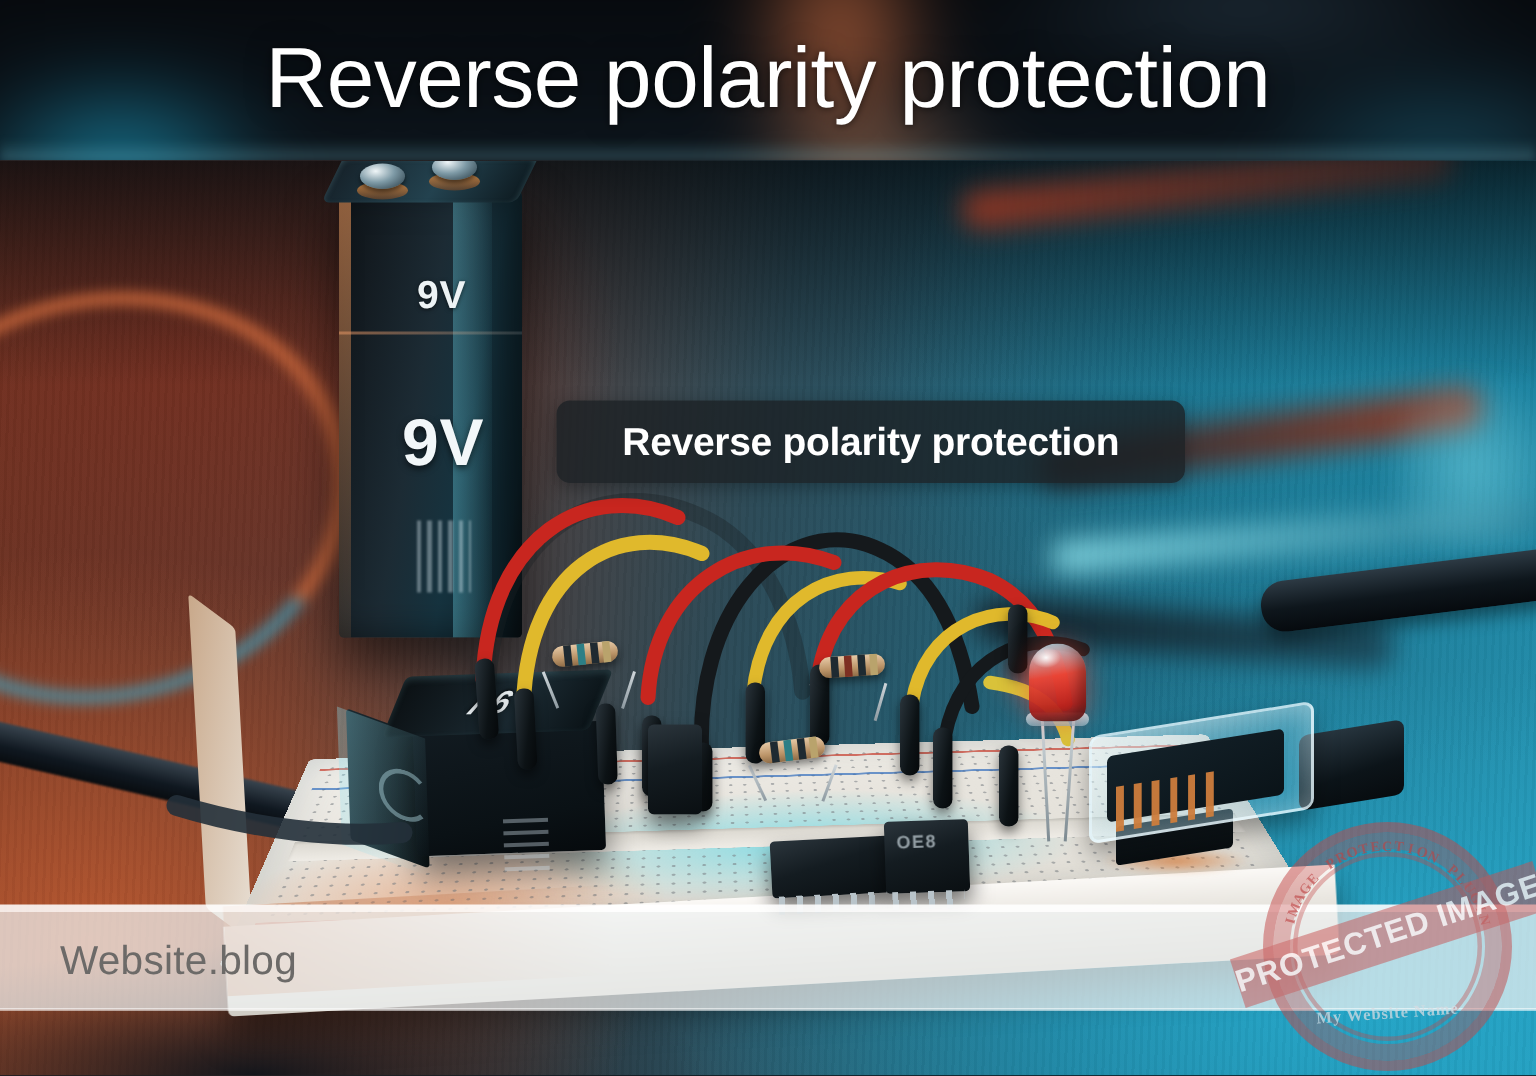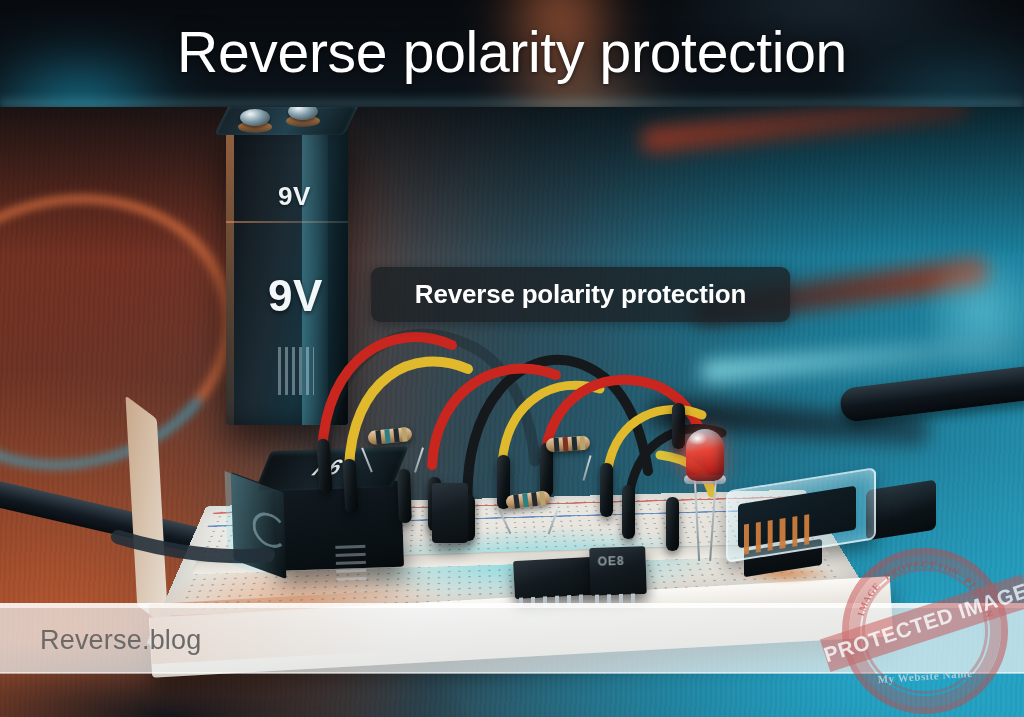--- a/index.html
+++ b/index.html
@@ -678,21 +678,21 @@
 
     <div class="badge">
       <span class="badge-text">Reverse polarity protection</span>
     </div>
 
   </div>
 
   <div class="footer-line"></div>
   <div class="footer-band"></div>
   <div class="footer-underline"></div>
-  <div class="footer-text">Reverse.blog</div>
+  <div class="footer-text">Website.blog</div>
 
   <div class="stamp">
     <div class="stamp-ring"></div>
     <div class="stamp-ring2"></div>
     <div class="stamp-arc-top" id="arc-top">
         <span class="stamp-arc-text" style="transform: translate(-63.7511px, -17.0821px) rotate(-75deg) translate(-50%, -50%);">I</span>
         <span class="stamp-arc-text" style="transform: translate(-61.2723px, -24.5297px) rotate(-68.1818deg) translate(-50%, -50%);">M</span>
         <span class="stamp-arc-text" style="transform: translate(-57.9268px, -31.6304px) rotate(-61.3636deg) translate(-50%, -50%);">A</span>
         <span class="stamp-arc-text" style="transform: translate(-53.762px, -38.2838px) rotate(-54.5455deg) translate(-50%, -50%);">G</span>
         <span class="stamp-arc-text" style="transform: translate(-48.8368px, -44.3956px) rotate(-47.7273deg) translate(-50%, -50%);">E</span>

